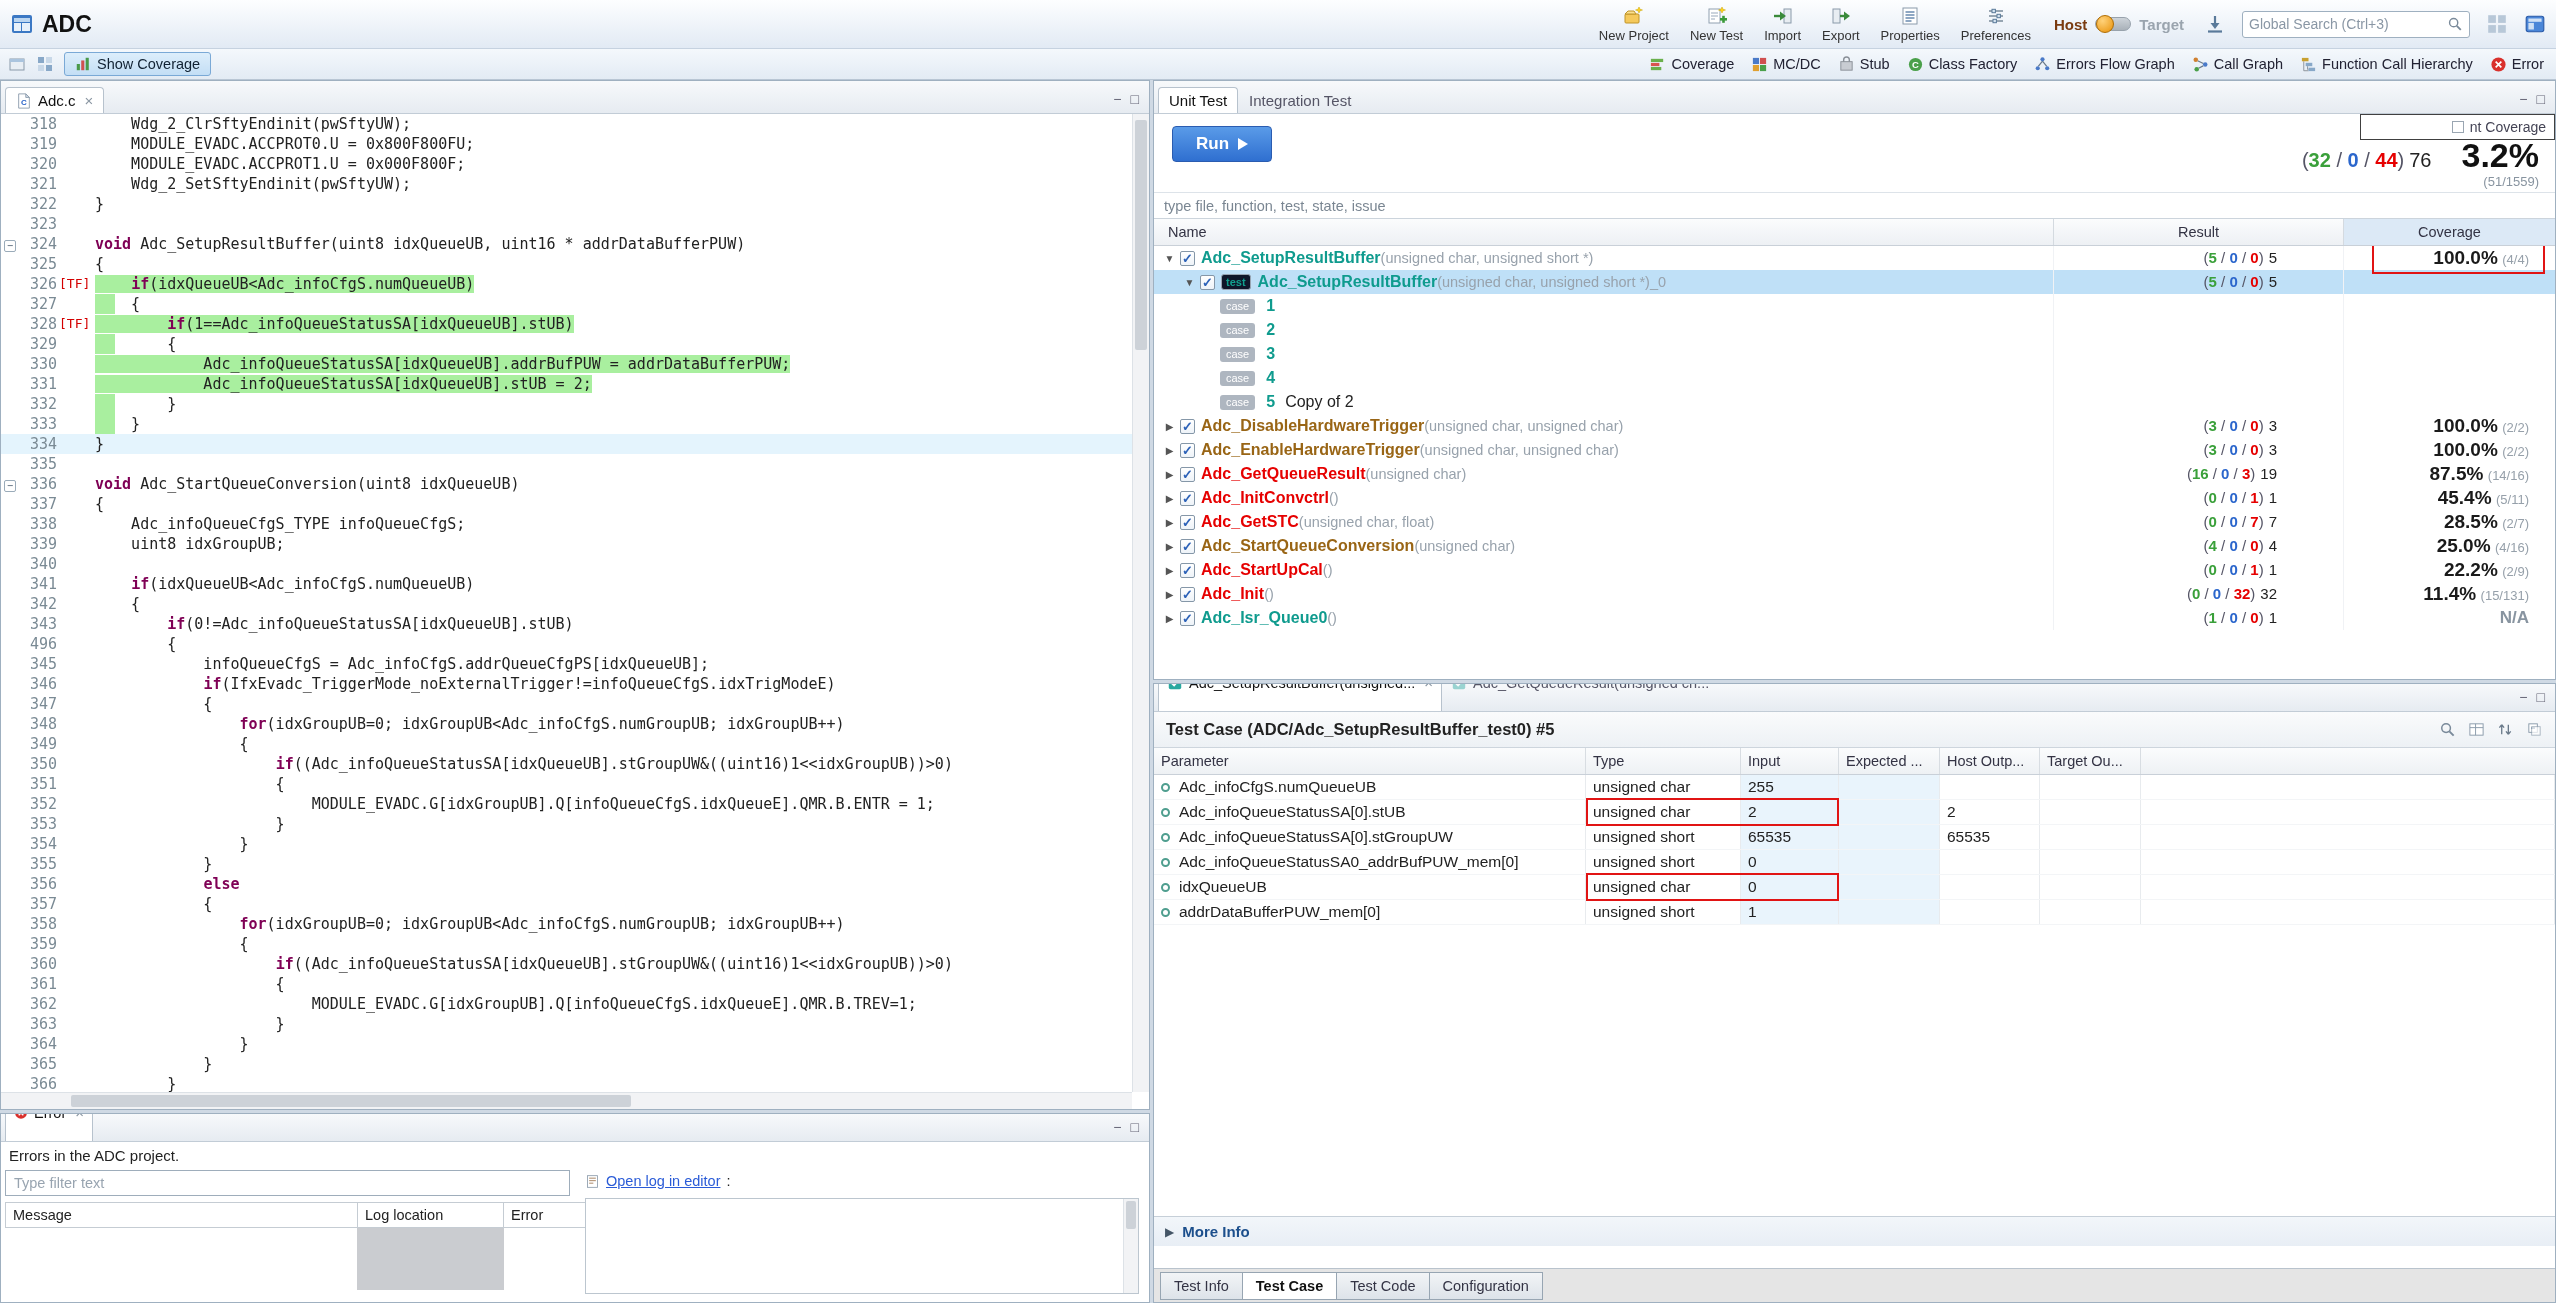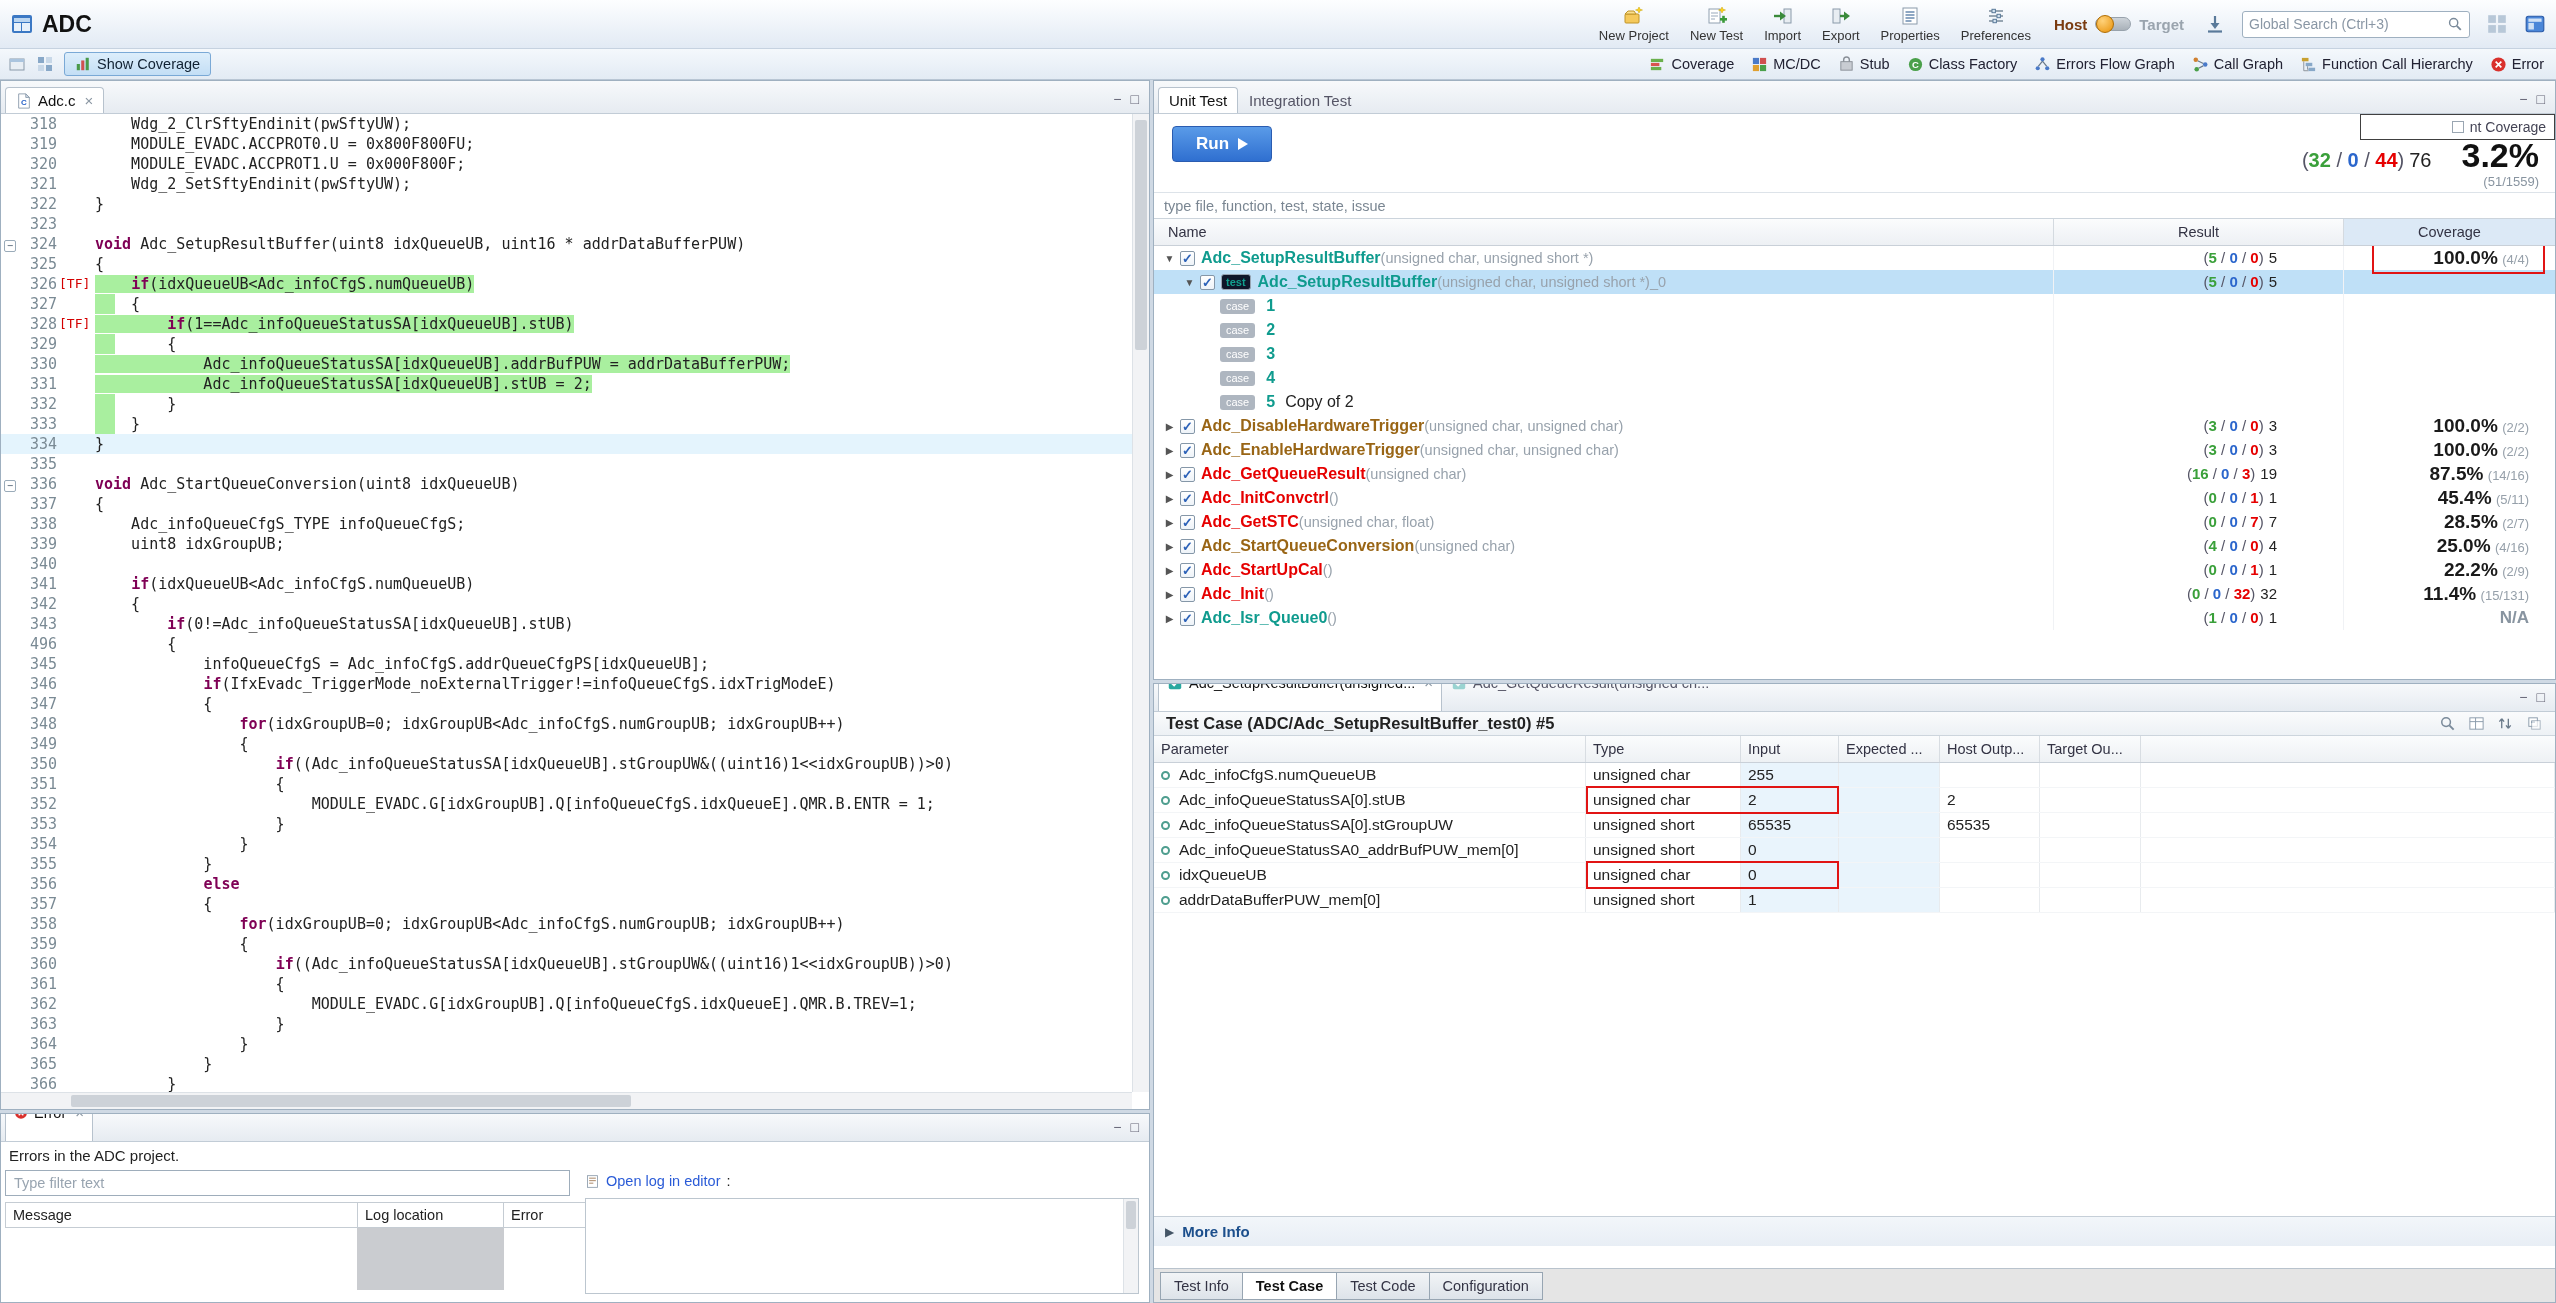--- a/index.html
+++ b/index.html
@@ -106,21 +106,21 @@
   .note{color:#222}
   .pp{color:#556}
   .rg{color:#3aa03a;font-weight:bold}.rb{color:#2b66cc;font-weight:bold}.rr{color:#e60000;font-weight:bold}
   .rt{color:#222;margin-left:5px}
   .tr-cov .pct{font-size:19px;font-weight:bold;color:#1a1a1a}
   .tr-cov .pct.na{color:#8894a0;font-size:17px}
   .cdet{font-size:13px;color:#96a0aa}
   .annot{position:absolute;left:28px;right:10px;top:-4px;bottom:-4px;border:2px solid #e11414;pointer-events:none;z-index:3}
 
   
-  .case-title{height:24px;display:flex;align-items:center;background:linear-gradient(#fafbfc,#edf1f5);border-bottom:1px solid #cdd5dd;padding:0 12px;font-weight:bold;font-size:16.5px;color:#222}
+  .case-title{height:36px;display:flex;align-items:center;background:linear-gradient(#fafbfc,#edf1f5);border-bottom:1px solid #cdd5dd;padding:0 12px;font-weight:bold;font-size:16.5px;color:#222}
   .case-title .icons{margin-left:auto;display:flex;gap:12px;align-items:center}
   .param-header{display:flex;height:27px;background:linear-gradient(#fbfcfd,#eef1f4);border-bottom:1px solid #c9d0d8;font-size:14.5px;color:#334}
   .ph{padding:5px 7px;border-right:1px solid #d8dde2;overflow:hidden;white-space:nowrap}
   .w-param{width:432px}.w-type{width:155px}.w-input{width:98px}.w-exp{width:101px}.w-host{width:100px}.w-target{width:101px}.w-fill{flex:1;border-right:none}
   .param-body{flex:1;overflow:hidden;background:#fff;position:relative}
   .param-row{display:flex;height:25px;align-items:stretch;font-size:15.5px;position:relative;border-bottom:1px solid #f3f5f7}
   .pc{display:flex;align-items:center;padding:0 7px;border-right:1px solid #e8ebee;overflow:hidden;white-space:nowrap}
   .pc.tint{background:#e9f4fc}
   .bullet{width:9px;height:9px;border:2px solid #4f9e8f;border-radius:50%;margin-right:9px;flex:none}
   .red-box{position:absolute;left:432px;width:253px;top:-2px;height:28px;border:2px solid #e11414;pointer-events:none;z-index:3}
@@ -130,21 +130,21 @@
   .bottom-tabs{height:34px;background:#e5e5e5;border-top:1px solid #b9c3cd;display:flex;align-items:center;padding:2px 6px}
   .btab{padding:5px 13px;border:1px solid #97a5b2;background:linear-gradient(#f2f4f6,#dde3e9);font-size:14.5px;margin-right:-1px;color:#334}
   .btab.active{background:#fff;font-weight:bold;color:#111}
 
   
   .error-body{flex:1;position:relative;background:#fff;font-size:15px}
   .err-desc{padding:5px 8px;color:#222}
   .filter-input{position:absolute;left:4px;top:28px;width:565px;height:26px;border:1px solid #9eadbb;padding:0 8px;font-size:14.5px;color:#667;background:#fff;font-family:"Liberation Sans",sans-serif}
   .filter-input::placeholder{color:#98a4b0}
   .openlog{position:absolute;left:584px;top:31px;display:flex;gap:6px;align-items:center;font-size:14.5px}
-  .openlog a{color:#2a5bd7;cursor:default}
+  .openlog a{color:#2a5bd7;text-decoration:underline;cursor:default}
   .msg-table{position:absolute;left:4px;top:60px;width:600px}
   .mt-head{display:flex}
   .mh{border:1px solid #c5ccd3;margin-left:-1px;padding:4px 7px;font-size:14.5px;height:26px;background:#fff;overflow:hidden;white-space:nowrap}
   .m1{width:353px;margin-left:0}.m2{width:147px}.m3{width:97px}
   .gray-block{position:absolute;left:352px;top:26px;width:147px;height:62px;background:#caccd0}
   .log-area{position:absolute;left:584px;top:56px;right:10px;bottom:8px;border:1px solid #bcc6cf;background:#fff}
   .log-vscroll{position:absolute;top:0;right:0;bottom:0;width:15px;background:#f2f3f5;border-left:1px solid #dde2e7}
   .log-vscroll .thumb{position:absolute;left:2px;right:2px;top:2px;height:28px;background:#cdd2d8;border-radius:2px}
 </style>
 </head>

